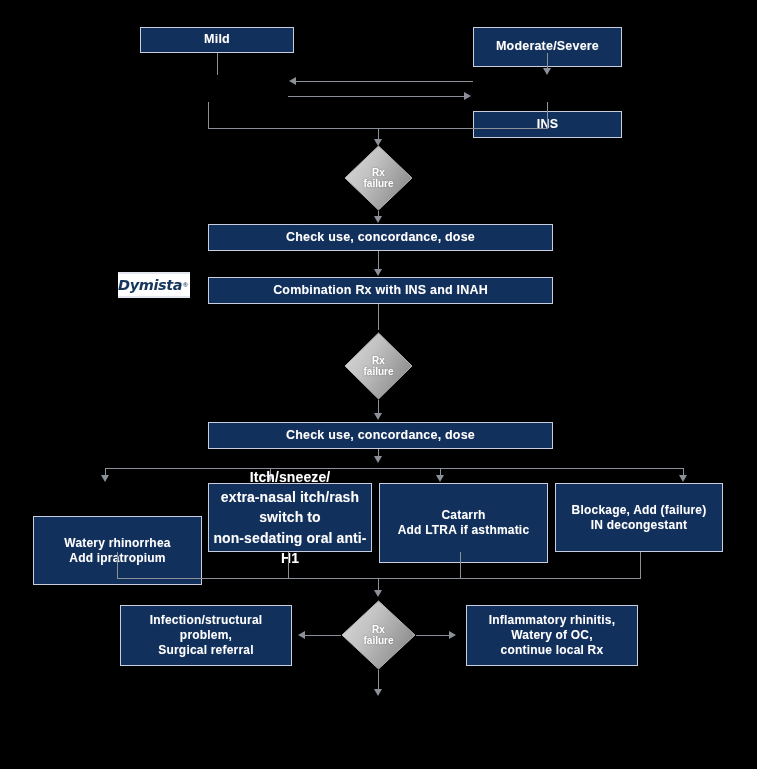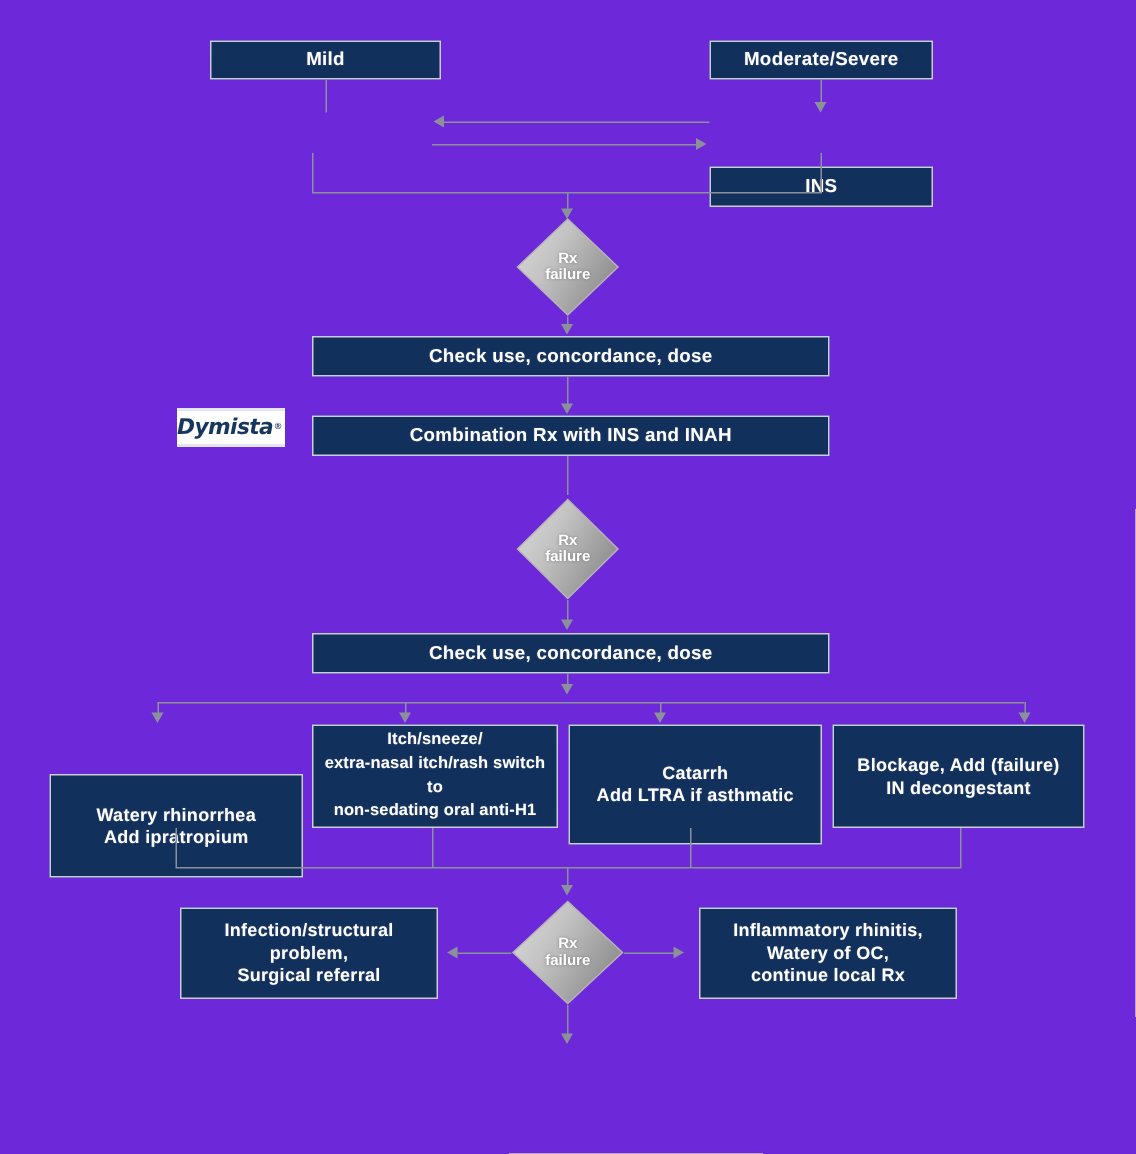--- a/index.html
+++ b/index.html
@@ -7,21 +7,21 @@
     padding: 0;
     background: #ffffff;
   }
   body {
     font-family: "Liberation Sans", sans-serif;
   }
   #canvas {
     position: relative;
     width: 757px;
     height: 769px;
-    background: #6d28d9;
+    background: #000000;
     overflow: hidden;
   }
 
   
   .nbox {
     position: absolute;
     box-sizing: border-box;
     background: #12305c;
     border: 1px solid #c9cede;
     color: #ffffff;
@@ -31,21 +31,21 @@
     text-align: center;
     font-weight: bold;
     letter-spacing: 0.2px;
     line-height: 1.25;
     padding: 2px 4px;
     text-shadow: 0 0 1px rgba(255,255,255,0.25);
   }
   .nbox .txt { width: 100%; }
   .fs13 { font-size: 12.5px; }
   .fs12 { font-size: 12px; }
-  .fs8  { font-size: 11px; letter-spacing: 0.1px; line-height: 1.45; }
+  .fs8  { font-size: 14px; letter-spacing: 0.1px; line-height: 1.45; }
 
   
   .diamond {
     position: absolute;
     display: block;
   }
   .diamond .dlabel {
     position: absolute;
     left: 0;
     top: 0;
@@ -128,21 +128,21 @@
 </style>
 </head>
 <body>
 
 <div id="canvas">
 
   <div class="nbox fs13" style="left:140px; top:27px; width:154px; height:26px;">
     <span class="txt">Mild</span>
   </div>
 
-  <div class="nbox fs13" style="left:473px; top:27px; width:149px; height:26px;">
+  <div class="nbox fs13" style="left:473px; top:27px; width:149px; height:40px;">
     <span class="txt">Moderate/Severe</span>
   </div>
 
   <div class="vline" style="left:217px; top:53px; height:22px;"></div>
 
   <div class="vline" style="left:547px; top:53px; height:16px;"></div>
   <div class="arrow-d" style="left:543px; top:68px;"></div>
 
 
   <div class="nbox fs13" style="left:473px; top:75px; width:149px; height:27px;margin-top:36px;">

